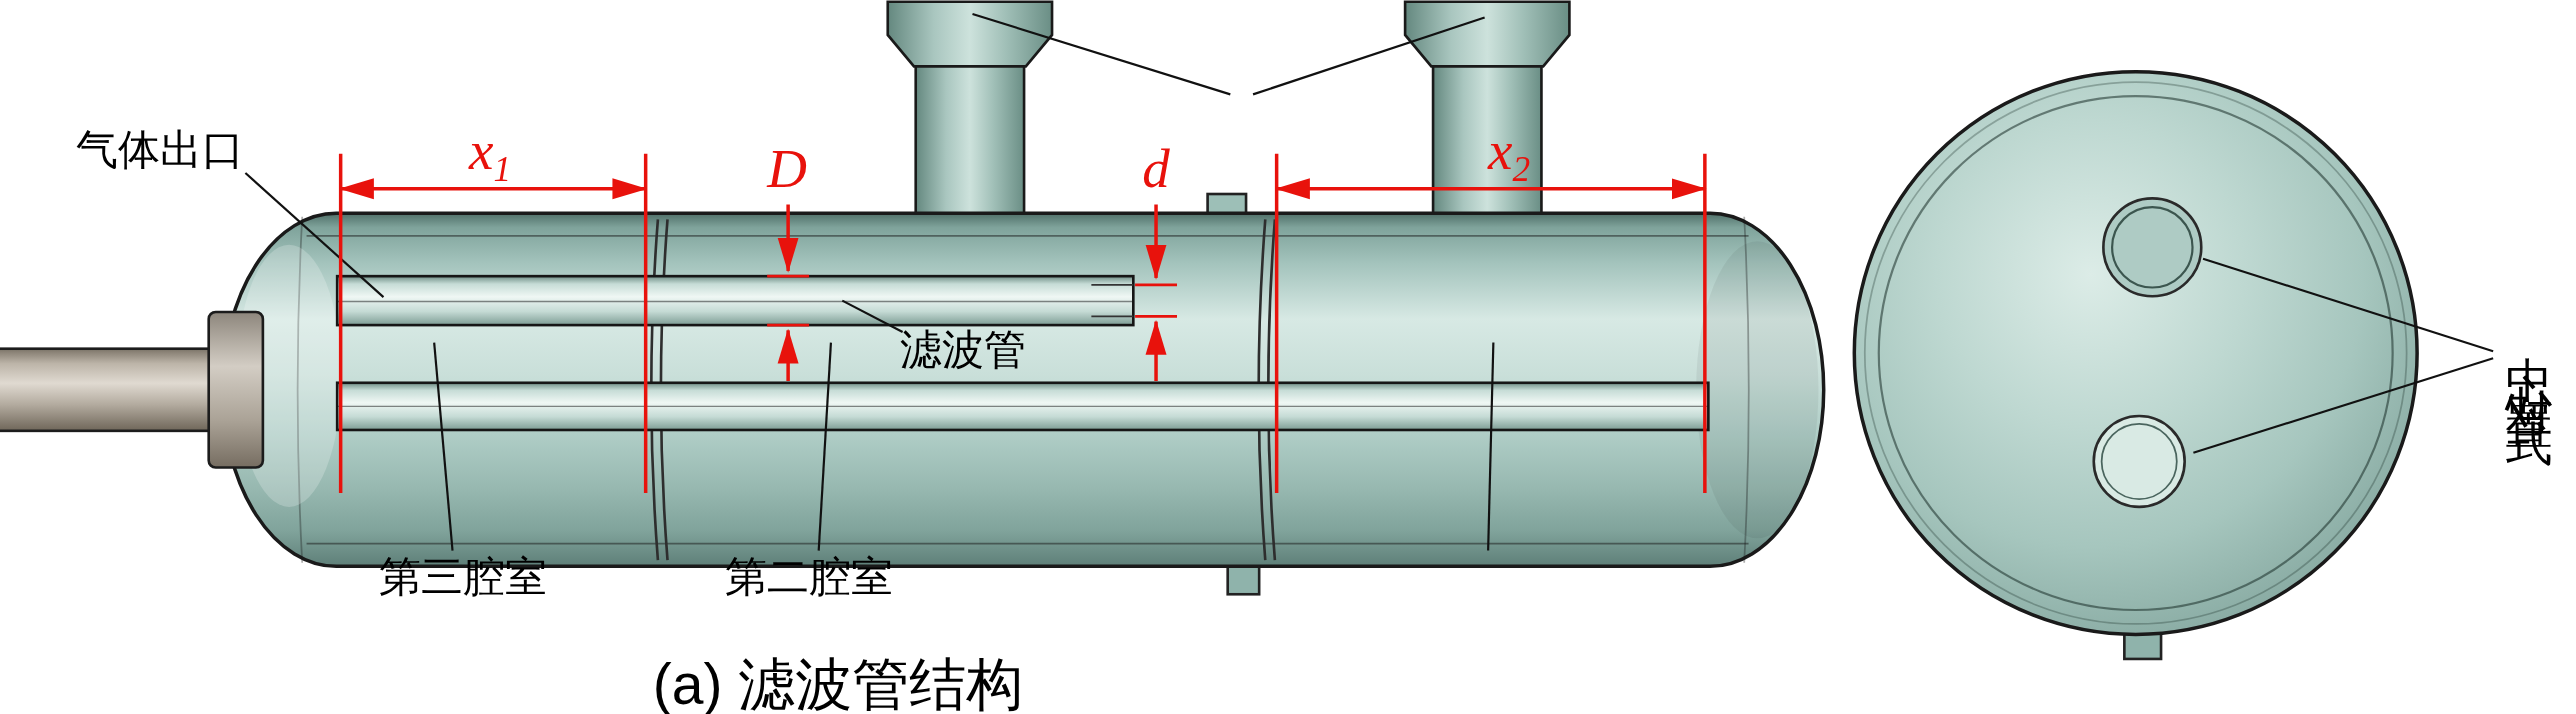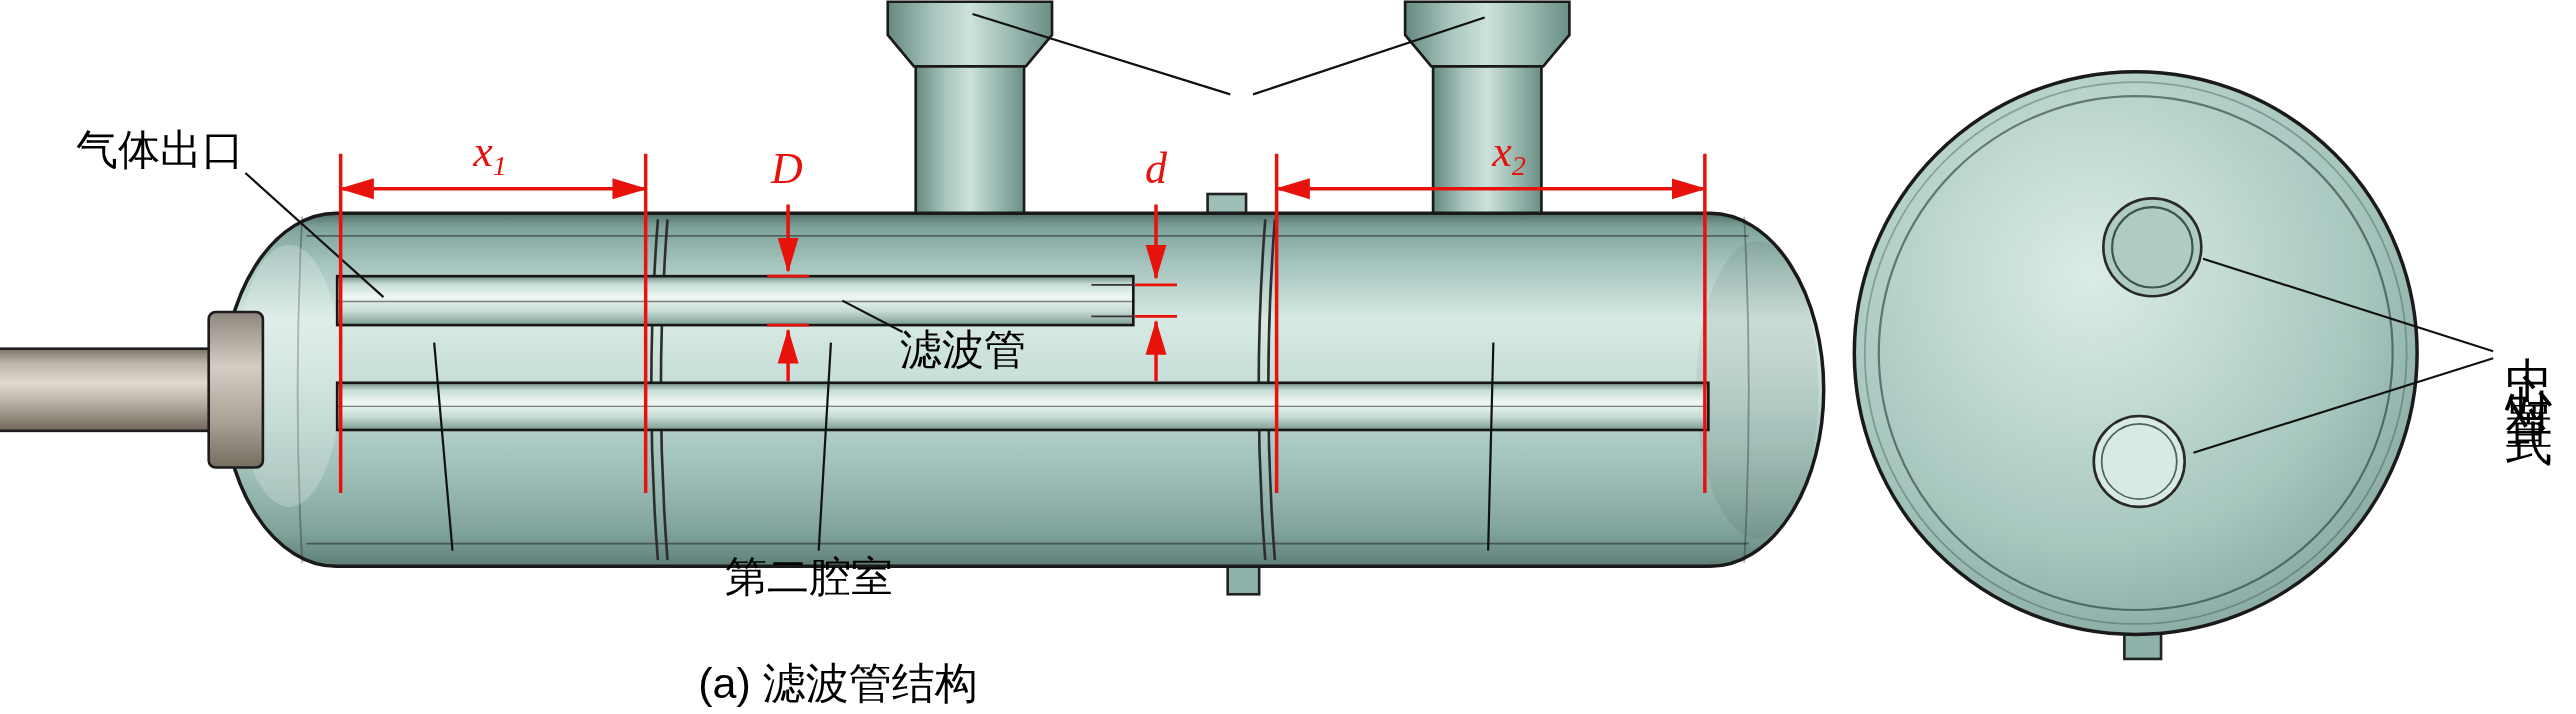--- a/index.html
+++ b/index.html
@@ -13,27 +13,27 @@
   }
   svg.layer { position:absolute; left:0; top:0; display:block; }
   .lbl {
     position:absolute;
     transform:translate(-50%,-50%);
     font-size:42px;
     color:#000;
     white-space:nowrap;
     line-height:1.1;
   }
-  .caption { font-size:43px; }
+  .caption { font-size:57px; }
   .dim {
     position:absolute;
     transform:translate(-50%,-50%);
     font-family:"Liberation Serif", serif;
     font-style:italic;
-    font-size:44px;
+    font-size:55px;
     color:#e8120c;
     white-space:nowrap;
   }
   .dim sub { font-size:0.64em; font-style:italic; }
   .vlabel {
     position:absolute;
     transform:translate(-50%,-50%);
     writing-mode:vertical-rl;
     text-orientation:upright;
     font-size:47px;
@@ -210,20 +210,21 @@
   <div class="dim" style="left:490px; top:154px;"><span>x</span><sub>1</sub></div>
 
   <div class="dim" style="left:1488px; top:154px;margin-left:21px;"><span>x</span><sub>2</sub></div>
 
   <div class="dim" style="left:787px; top:168px;">D</div>
 
   <div class="dim" style="left:1156px; top:168px;">d</div>
 
   <div class="lbl" style="left:963px; top:350px;">滤波管</div>
 
+  <div class="lbl" style="left:463px; top:577px;">第三腔室</div>
 
   <div class="lbl" style="left:809px; top:577px;">第二腔室</div>
 
 
   <div class="vlabel" style="left:2530px; top:359px;">中心对置式</div>
 
   <div class="lbl caption" style="left:838px; top:684px;">(a) 滤波管结构</div>
 
 
 </div>

